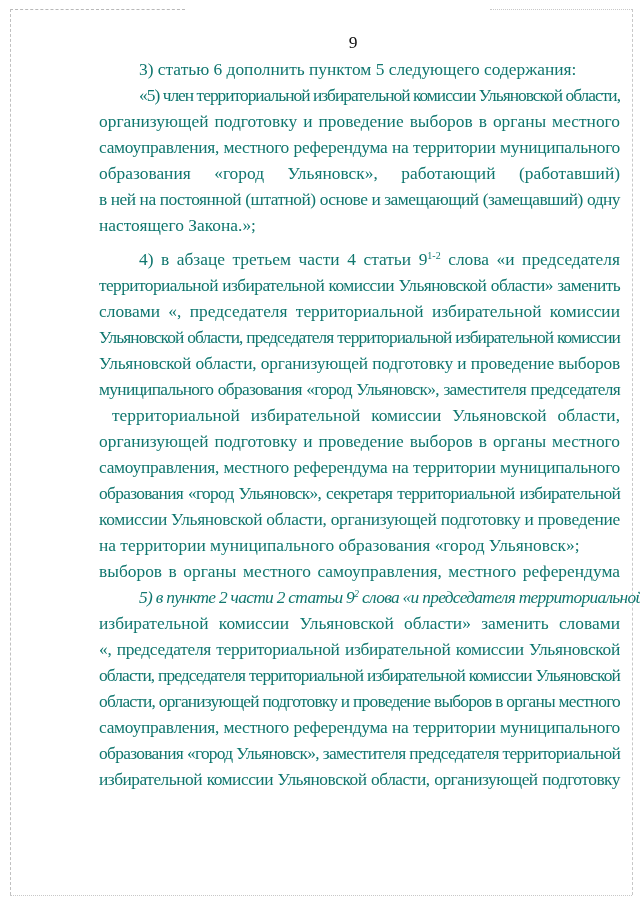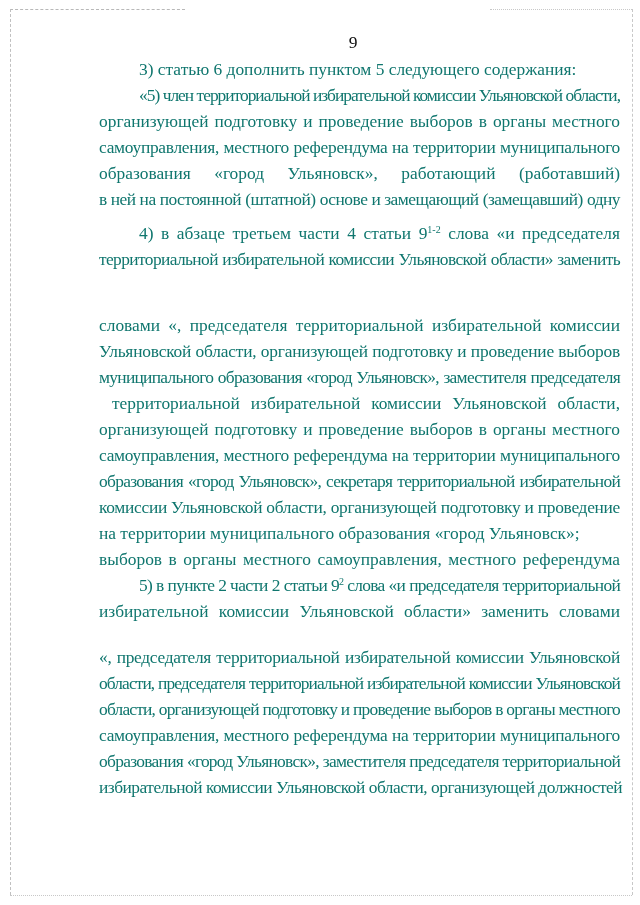--- a/index.html
+++ b/index.html
@@ -45,42 +45,44 @@
     <div>
       <span class="line indent last" style="display: block;">3) статью 6 дополнить пунктом 5 следующего содержания:</span>
     </div>
 
     <div>
       <span class="line indent" style="display: block; letter-spacing: -1px;">«5) член территориальной избирательной комиссии Ульяновской области,</span>
       <span class="line" style="display: block;">организующей подготовку и проведение выборов в органы местного</span>
       <span class="line" style="display: block; letter-spacing: -0.3px;">самоуправления, местного референдума на территории муниципального</span>
       <span class="line" style="display: block;">образования «город Ульяновск», работающий (работавший)</span>
       <span class="line" style="display: block; letter-spacing: -0.5px;">в ней на постоянной (штатной) основе и замещающий (замещавший) одну</span>
+      <span class="line last" style="display: block;">настоящего Закона.»;</span>
     </div>
 
     <div>
       <span class="line indent" style="display: block; margin-top: 8px;"><span>4) в абзаце третьем части 4 статьи 9</span><sup>1-2</sup><span> слова «и председателя</span></span>
       <span class="line" style="display: block; letter-spacing: -0.6px;">территориальной избирательной комиссии Ульяновской области» заменить</span>
-      <span class="line" style="display: block; margin-top: 40px;">словами «, председателя территориальной избирательной комиссии</span>
+      <span class="line" style="display: block;">словами «, председателя территориальной избирательной комиссии</span>
+      <span class="line tight" style="display: block; letter-spacing: -0.9px;">Ульяновской области, председателя территориальной избирательной комиссии</span>
       <span class="line" style="display: block; letter-spacing: -0.2px;">Ульяновской области, организующей подготовку и проведение выборов</span>
       <span class="line tight" style="display: block; letter-spacing: -0.7px;">муниципального образования «город Ульяновск», заместителя председателя</span>
       <span class="line" style="display: block; margin-left: 13px;">территориальной избирательной комиссии Ульяновской области,</span>
       <span class="line" style="display: block;">организующей подготовку и проведение выборов в органы местного</span>
       <span class="line" style="display: block; letter-spacing: -0.3px;">самоуправления, местного референдума на территории муниципального</span>
       <span class="line tight" style="display: block; letter-spacing: -0.7px;">образования «город Ульяновск», секретаря территориальной избирательной</span>
       <span class="line" style="display: block; letter-spacing: -0.3px;">комиссии Ульяновской области, организующей подготовку и проведение</span>
       <span class="line last" style="display: block;">на территории муниципального образования «город Ульяновск»;</span>
       <span class="line" style="display: block;">выборов в органы местного самоуправления, местного референдума</span>
     </div>
 
     <div>
-      <span class="line indent tight" style="display: block; letter-spacing: -0.7px;"><span>5) в пункте 2 части 2 статьи 9</span><sup>2</sup><span> слова «и председателя территориальной</span></span>
+      <span class="line indent tight" style="display: block; letter-spacing: -0.7px; font-style: italic;"><span>5) в пункте 2 части 2 статьи 9</span><sup>2</sup><span> слова «и председателя территориальной</span></span>
       <span class="line" style="display: block;">избирательной комиссии Ульяновской области» заменить словами</span>
-      <span class="line" style="display: block; letter-spacing: -0.3px; margin-top: 20px;">«, председателя территориальной избирательной комиссии Ульяновской</span>
+      <span class="line" style="display: block; letter-spacing: -0.3px;">«, председателя территориальной избирательной комиссии Ульяновской</span>
       <span class="line tight" style="display: block; letter-spacing: -0.9px;">области, председателя территориальной избирательной комиссии Ульяновской</span>
       <span class="line tight" style="display: block; letter-spacing: -0.8px;">области, организующей подготовку и проведение выборов в органы местного</span>
       <span class="line" style="display: block; letter-spacing: -0.3px;">самоуправления, местного референдума на территории муниципального</span>
       <span class="line tight" style="display: block; letter-spacing: -0.7px;">образования «город Ульяновск», заместителя председателя территориальной</span>
-      <span class="line" style="display: block; letter-spacing: -0.5px;">избирательной комиссии Ульяновской области, организующей должностей</span>
+      <span class="line" style="display: block; letter-spacing: -0.5px;">избирательной комиссии Ульяновской области, организующей подготовку</span>
     </div>
 
   </div>
 </div>
 
 </body></html>

